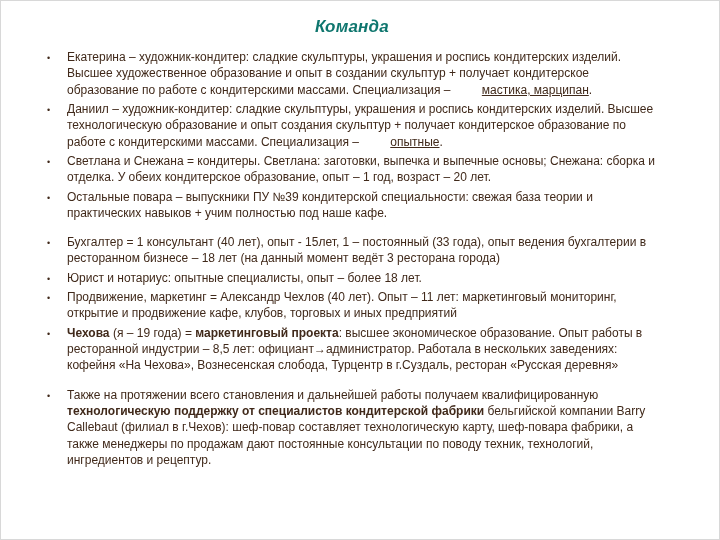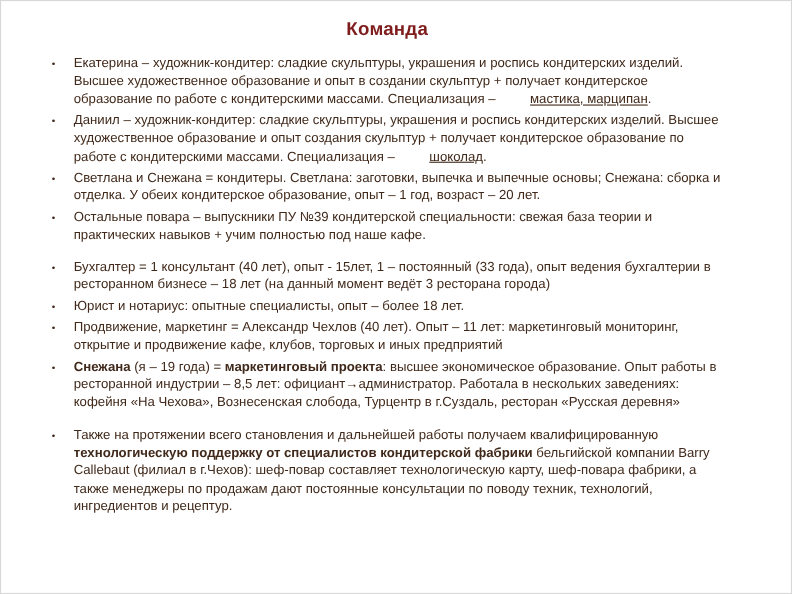--- a/index.html
+++ b/index.html
@@ -49,30 +49,30 @@
     box-sizing: border-box;
   }
   .txt { flex: 1; }
   .txt span.b { font-weight: bold; }
   .txt span.u { text-decoration: underline; padding-left: 28px; }
 </style>
 </head>
 <body>
 
 <div class="slide" style="color: rgb(64, 41, 26);">
-  <h1 class="title" style="color: #7f1d1d;">Команда</h1>
+  <h1 class="title" style="color: #0f766e; font-style: italic;">Команда</h1>
   <div class="bullet-list">
       <ul class="group">
         <li class="item">
           <span class="marker">•</span>
           <span class="txt"><span>Екатерина – художник-кондитер: сладкие скульптуры, украшения и роспись кондитерских изделий. Высшее художественное образование и опыт в создании скульптур + получает кондитерское образование по работе с кондитерскими массами. Специализация – </span><span class="u">мастика, марципан</span><span>.</span></span>
         </li>
         <li class="item">
           <span class="marker">•</span>
-          <span class="txt"><span>Даниил – художник-кондитер: сладкие скульптуры, украшения и роспись кондитерских изделий. Высшее художественное образование и опыт создания скульптур + получает кондитерское образование по работе с кондитерскими массами. Специализация – </span><span class="u">шоколад</span><span>.</span></span>
+          <span class="txt"><span>Даниил – художник-кондитер: сладкие скульптуры, украшения и роспись кондитерских изделий. Высшее технологическую образование и опыт создания скульптур + получает кондитерское образование по работе с кондитерскими массами. Специализация – </span><span class="u">опытные</span><span>.</span></span>
         </li>
         <li class="item">
           <span class="marker">•</span>
           <span class="txt"><span>Светлана и Снежана = кондитеры. Светлана: заготовки, выпечка и выпечные основы; Снежана: сборка и отделка. У обеих кондитерское образование, опыт – 1 год, возраст – 20 лет.</span></span>
         </li>
         <li class="item">
           <span class="marker">•</span>
           <span class="txt"><span>Остальные повара – выпускники ПУ №39 кондитерской специальности: свежая база теории и практических навыков + учим полностью под наше кафе.</span></span>
         </li>
       </ul>
@@ -84,21 +84,21 @@
         <li class="item">
           <span class="marker">•</span>
           <span class="txt"><span>Юрист и нотариус: опытные специалисты, опыт – более 18 лет.</span></span>
         </li>
         <li class="item">
           <span class="marker">•</span>
           <span class="txt"><span>Продвижение, маркетинг = Александр Чехлов (40 лет). Опыт – 11 лет: маркетинговый мониторинг, открытие и продвижение кафе, клубов, торговых и иных предприятий</span></span>
         </li>
         <li class="item">
           <span class="marker">•</span>
-          <span class="txt"><span class="b">Снежана</span><span> (я – 19 года) = </span><span class="b">маркетинговый проекта</span><span>: высшее экономическое образование. Опыт работы в ресторанной индустрии – 8,5 лет: официант→администратор. Работала в нескольких заведениях: кофейня «На Чехова», Вознесенская слобода, Турцентр в г.Суздаль, ресторан «Русская деревня»</span></span>
+          <span class="txt"><span class="b">Чехова</span><span> (я – 19 года) = </span><span class="b">маркетинговый проекта</span><span>: высшее экономическое образование. Опыт работы в ресторанной индустрии – 8,5 лет: официант→администратор. Работала в нескольких заведениях: кофейня «На Чехова», Вознесенская слобода, Турцентр в г.Суздаль, ресторан «Русская деревня»</span></span>
         </li>
       </ul>
       <ul class="group">
         <li class="item">
           <span class="marker">•</span>
           <span class="txt"><span>Также на протяжении всего становления и дальнейшей работы получаем квалифицированную </span><span class="b">технологическую поддержку от специалистов кондитерской фабрики</span><span> бельгийской компании Barry Callebaut (филиал в г.Чехов): шеф-повар составляет технологическую карту, шеф-повара фабрики, а также менеджеры по продажам дают постоянные консультации по поводу техник, технологий, ингредиентов и рецептур.</span></span>
         </li>
       </ul>
     </div>
 </div>

